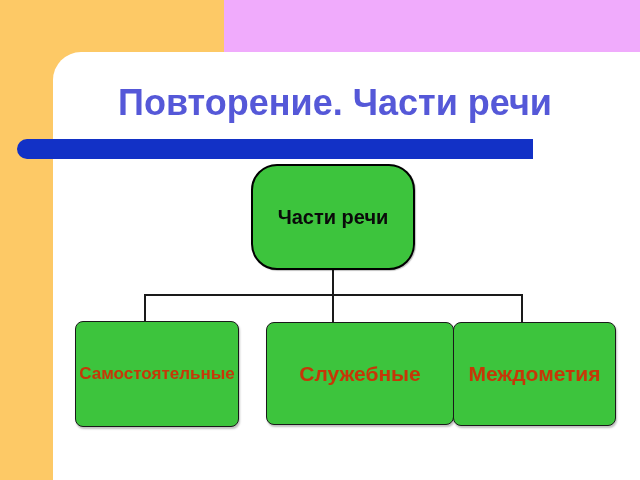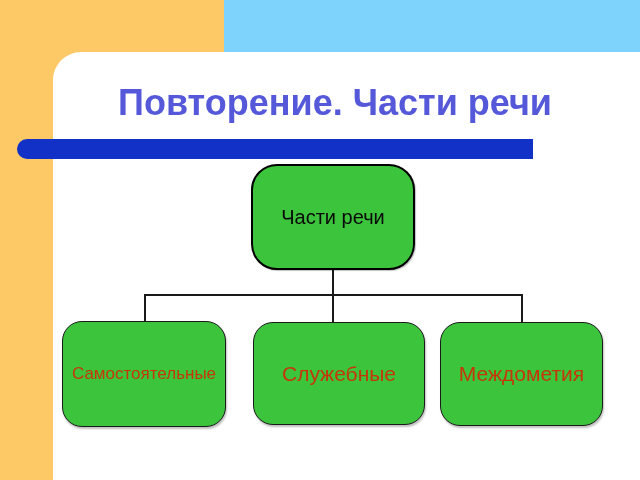--- a/index.html
+++ b/index.html
@@ -11,21 +11,21 @@
     --child-text-red:#C63708;
     --connector-black:#1A1A1A;
   }
   *{margin:0;padding:0;box-sizing:border-box;}
   html,body{width:640px;height:480px;overflow:hidden;}
   body{
     font-family:"Liberation Sans","DejaVu Sans",sans-serif;
     background:#ffffff;
     position:relative;
   }
-  .slide{position:absolute;left:0;top:0;width:640px;height:480px;background:#7dd3fc;}
+  .slide{position:absolute;left:0;top:0;width:640px;height:480px;background:#f0abfc;}
 
   
   .yellow-top{position:absolute;left:0;top:0;width:224px;height:100px;background:var(--band-yellow);z-index:1;}
   .yellow-band{position:absolute;left:0;top:0;width:53px;height:480px;background:var(--band-yellow);z-index:1;}
 
   
   .panel{
     position:absolute;left:53px;top:52px;width:587px;height:428px;
     background:#ffffff;border-top-left-radius:28px;z-index:2;
   }
@@ -40,35 +40,36 @@
     position:absolute;left:17px;top:139px;width:516px;height:20px;z-index:3;
     background:var(--bar-blue);
     border-radius:10px 0 0 10px;
   }
 
   
   .node{
     position:absolute;z-index:4;
     background:var(--box-green);
     display:flex;align-items:center;justify-content:center;
-    text-align:center;font-weight:normal;white-space:nowrap;
+    text-align:center;font-weight:bold;white-space:nowrap;
   }
   .node-root{
     left:251px;top:164px;width:164px;height:106px;
     border:2px solid #000;border-radius:26px;
     font-size:20px;color:#0a0a0a;
     box-shadow:1px 1px 1px rgba(0,0,0,0.25);
   }
   .node-child{
-    border:1px solid var(--box-border-dark);border-radius:20px;
+    border:1px solid var(--box-border-dark);border-radius:8px;
     color:var(--child-text-red);
     box-shadow:1px 2px 2px rgba(0,0,0,0.25);
+    margin-left:13px;
   }
   .node-child-1{left:62px;top:321px;width:164px;height:106px;font-size:17px;}
-  .node-child-2{left:253px;top:322px;width:172px;height:103px;font-size:21px;}
+  .node-child-2{left:253px;top:322px;width:188px;height:103px;font-size:21px;}
   .node-child-3{left:440px;top:322px;width:163px;height:104px;font-size:21px;justify-content:center;}
 
   
   .connector{position:absolute;background:var(--connector-black);z-index:3;}
   .conn-v-center{left:332px;top:270px;width:2px;height:54px;}
   .conn-h{left:144px;top:294px;width:379px;height:2px;}
   .conn-v-left{left:144px;top:294px;width:2px;height:28px;}
   .conn-v-right{left:521px;top:294px;width:2px;height:29px;}
 </style>
 </head>

